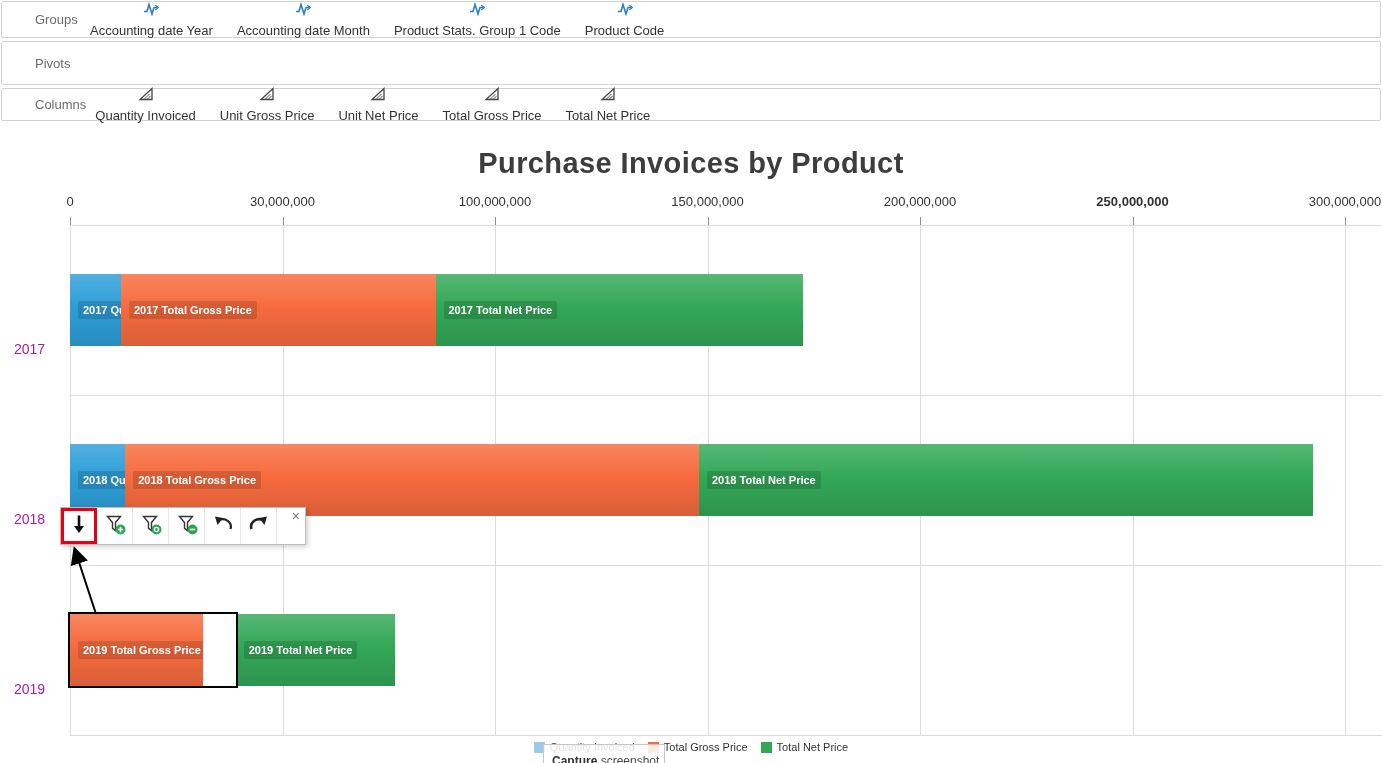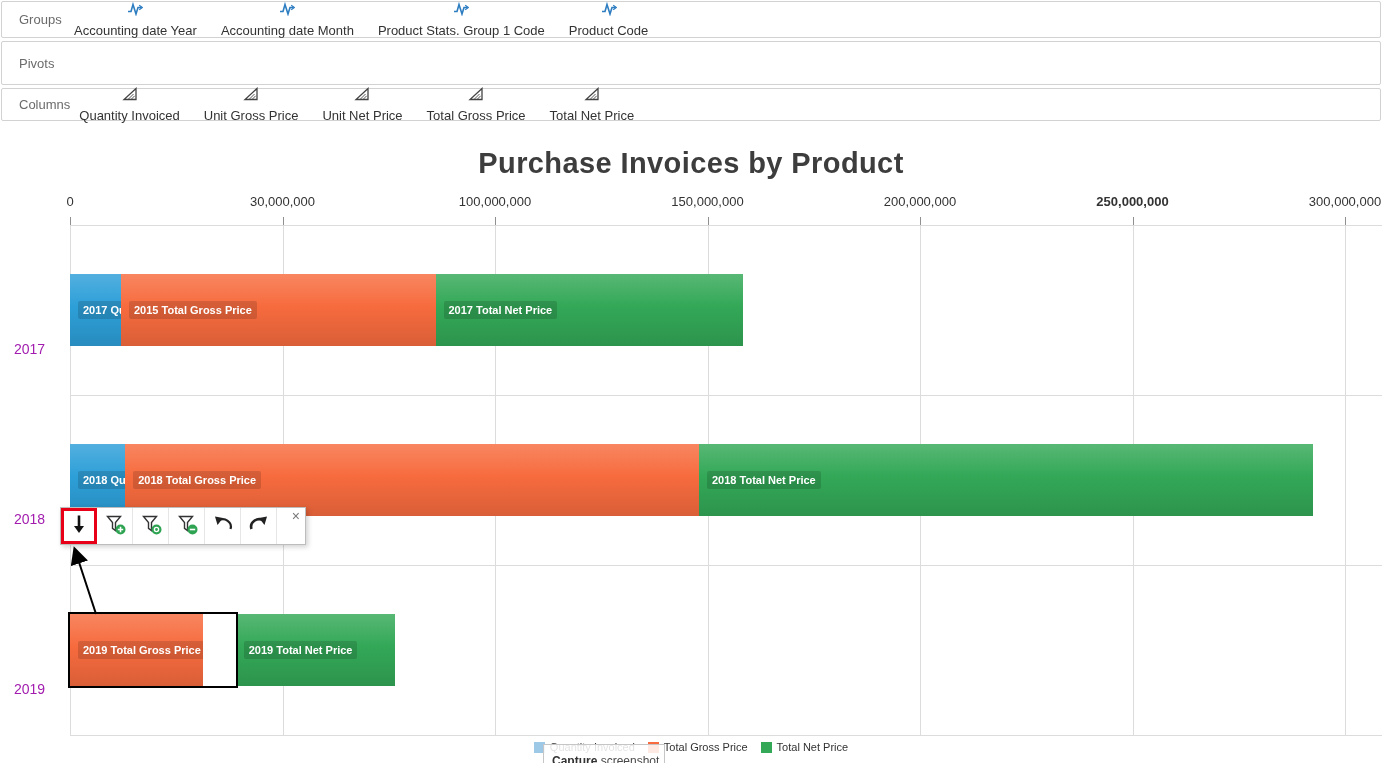--- a/index.html
+++ b/index.html
@@ -4,21 +4,21 @@
 <style>
   html,body { margin:0; padding:0; }
   body {
     width:1382px; height:763px; overflow:hidden; position:relative;
     background:#fff; font-family:"Liberation Sans", sans-serif;
   }
   
   .toolbar-row {
     position:absolute; left:1px; right:1px; background:#fff;
     border:1px solid #d2d2d2; border-radius:2px;
-    display:flex; align-items:center; box-sizing:border-box;
+    display:flex; align-items:center; box-sizing:border-box;padding-left:16px;
   }
   #row-groups  { top:1px;  height:37px; }
   #row-pivots  { top:41px; height:44px; }
   #row-columns { top:88px; height:33px; }
   .row-label { color:#6b6b6b; font-size:13px; margin-left:17px; min-width:46px; }
   .row-items { display:flex; align-items:center; gap:24px; margin-left:9px; }
   .field-item { display:flex; align-items:center; gap:7px; font-size:13px; color:#333; cursor:pointer; white-space:nowrap;flex-direction:column; }
   .field-item .icon { display:flex; align-items:center; }
 
   
@@ -193,23 +193,23 @@
     <div class="hgrid" style="top: 395px;"></div>
     <div class="hgrid" style="top: 565px;"></div>
     <div class="hgrid" style="top: 735px;"></div>
     <div class="cat-label" style="top: 302px;">2017</div>
     <div class="cat-label" style="top: 472px;">2018</div>
     <div class="cat-label" style="top: 642px;">2019</div>
     <div class="bar-seg" style="left: 70px; top: 274px; width: 51px; background: linear-gradient(rgb(83, 176, 223), rgb(45, 159, 216) 45%, rgb(40, 140, 190));">
       <span class="bar-label">2017 Quantity Invoiced</span>
     </div>
     <div class="bar-seg" style="left: 121px; top: 274px; width: 314.5px; background: linear-gradient(rgb(248, 134, 97), rgb(247, 107, 62) 45%, rgb(217, 94, 55));">
-      <span class="bar-label">2015 Total Gross Price</span>
-    </div>
-    <div class="bar-seg" style="left: 435.5px; top: 274px; width: 307px; background: linear-gradient(rgb(88, 184, 117), rgb(51, 168, 87) 45%, rgb(45, 148, 77));">
+      <span class="bar-label">2017 Total Gross Price</span>
+    </div>
+    <div class="bar-seg" style="left: 435.5px; top: 274px; width: 367px; background: linear-gradient(rgb(88, 184, 117), rgb(51, 168, 87) 45%, rgb(45, 148, 77));">
       <span class="bar-label">2017 Total Net Price</span>
     </div>
     <div class="bar-seg" style="left: 70px; top: 444px; width: 55.25px; background: linear-gradient(rgb(83, 176, 223), rgb(45, 159, 216) 45%, rgb(40, 140, 190));">
       <span class="bar-label">2018 Quantity Invoiced</span>
     </div>
     <div class="bar-seg" style="left: 125.25px; top: 444px; width: 573.75px; background: linear-gradient(rgb(248, 134, 97), rgb(247, 107, 62) 45%, rgb(217, 94, 55));">
       <span class="bar-label">2018 Total Gross Price</span>
     </div>
     <div class="bar-seg" style="left: 699px; top: 444px; width: 614px; background: linear-gradient(rgb(88, 184, 117), rgb(51, 168, 87) 45%, rgb(45, 148, 77));">
       <span class="bar-label">2018 Total Net Price</span>

